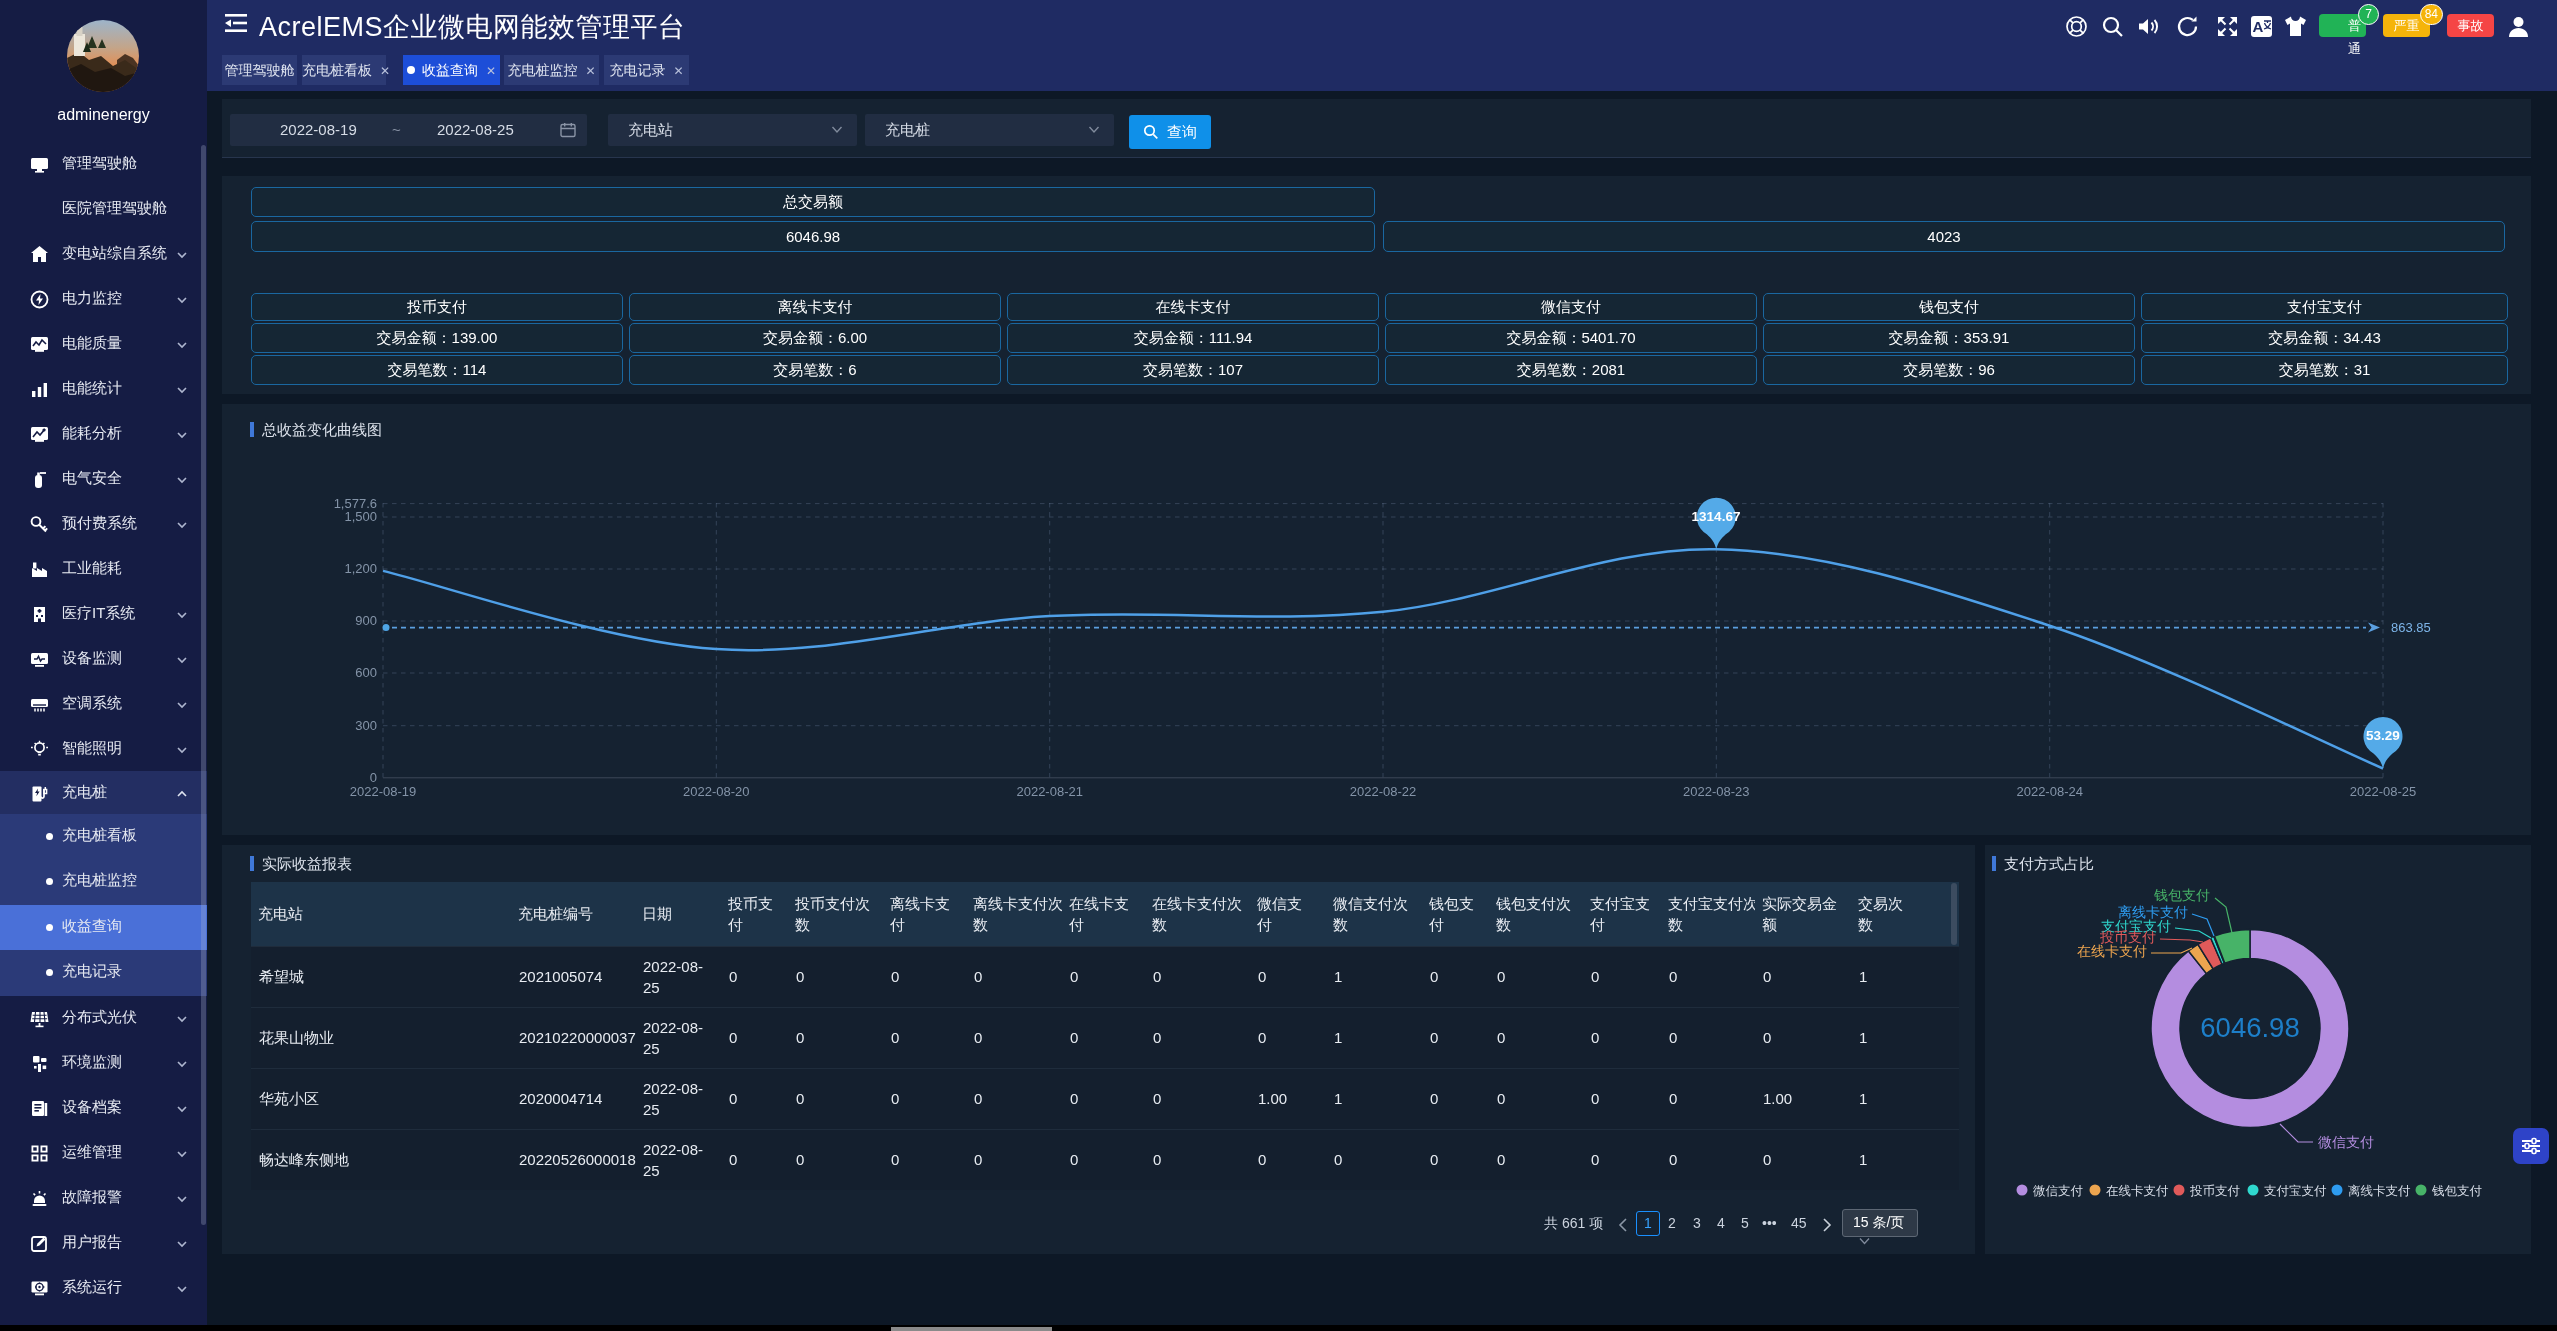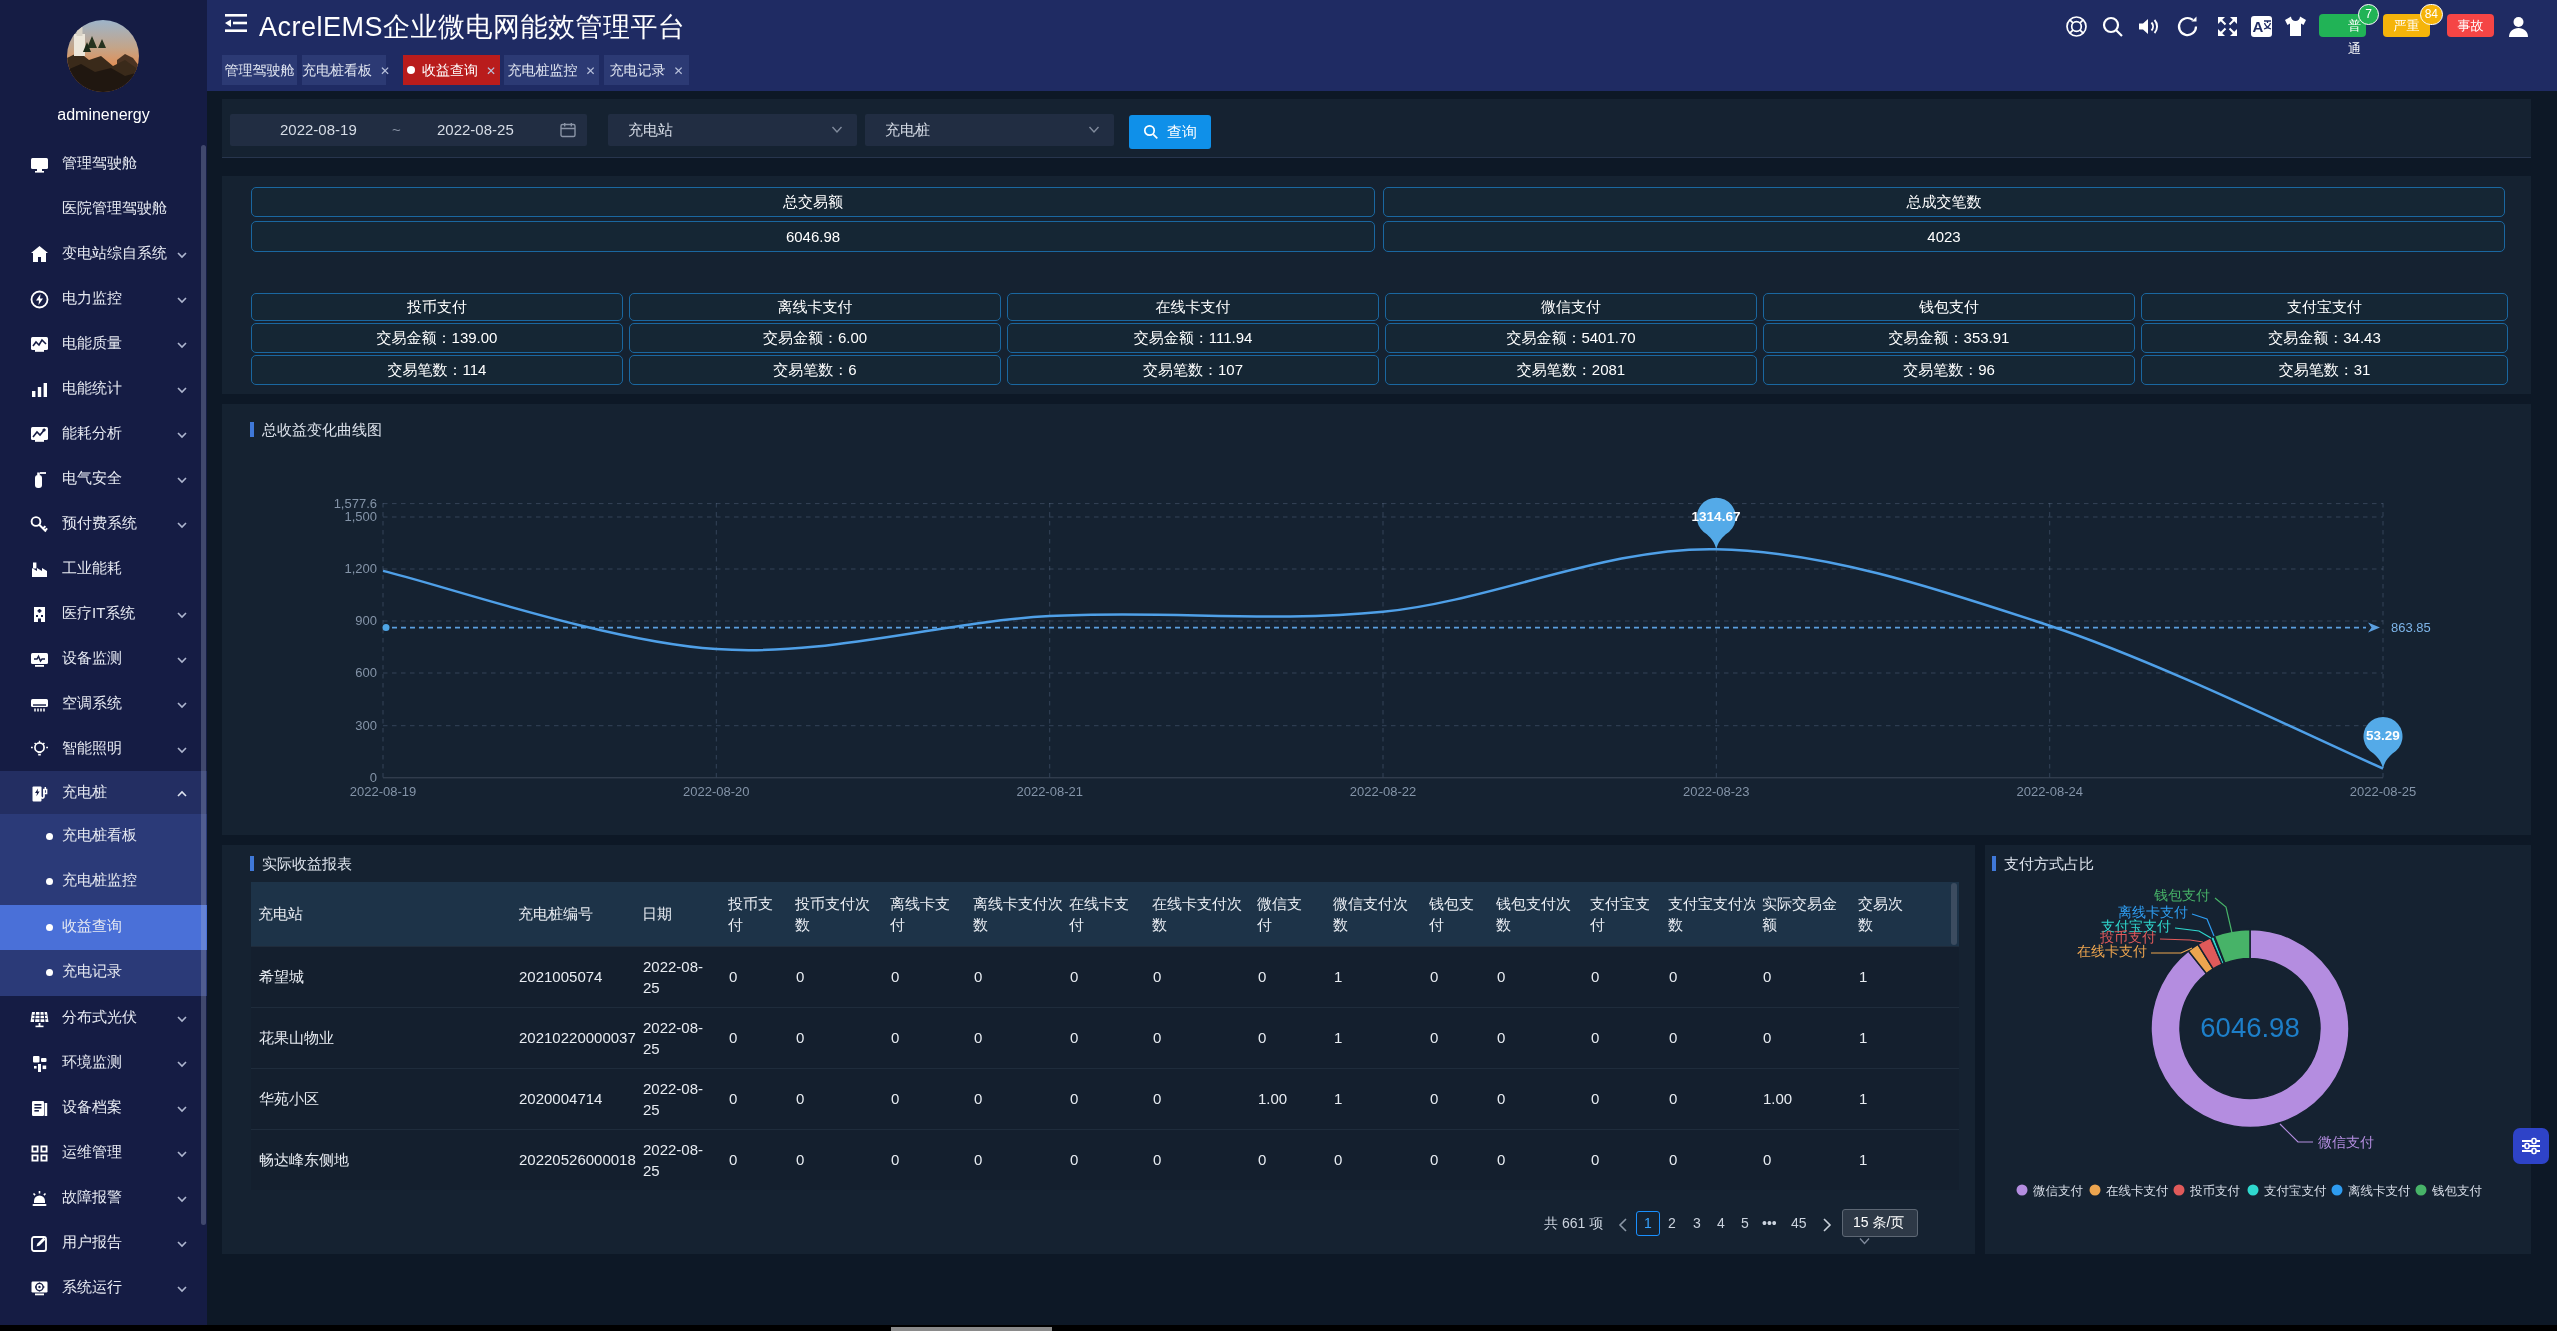--- a/index.html
+++ b/index.html
@@ -15,21 +15,21 @@
 .mi .chev { position:absolute; right:19px; top:17px; }
 .sub { background:#2b3a78; }
 .sub .dot { position:absolute; left:46px; top:19px; width:7px; height:7px; border-radius:50%; background:#fff; }
 .active { background:#4a70d8; }
 .parentrow { background:#232e62; }
 #header { left:207px; top:0; width:2350px; height:91px; background:#1f2b63; }
 #htitle { left:52px; top:9px; color:#fff; font-size:27px; letter-spacing:0.5px; font-weight:400; white-space:nowrap;}
 .hbtn { top:14px; height:23px; border-radius:4px; color:#fff; font-size:13px; line-height:23px; text-align:center; }
 .badge { position:absolute; top:-10px; right:-13px; min-width:21px; height:21px; border-radius:11px; border:1px solid #fff; color:#fff; font-size:12px; line-height:19px; text-align:center; padding:0 4px; }
 .tab { top:55px; height:30px; background:#2c3a74; color:#dfe4f0; font-size:14px; line-height:30px; text-align:center; white-space:nowrap; }
-.tab.on { background:#b91c1c; color:#fff; }
+.tab.on { background:#1d4ed8; color:#fff; }
 .tab .x { color:#b9c2dc; font-size:12px; margin-left:8px; }
 .panel { background:#152231; }
 .inbox { background:#212d42; color:#d6dce6; font-size:15px; }
 .bluebox { border:1px solid #1a67a0; border-radius:5px; background:#152634; color:#fff; font-size:15px; text-align:center; }
 .sect-title { color:#dde3ec; font-size:15px; white-space:nowrap; }
 .sect-title b { display:inline-block; width:4px; height:15px; background:#3f78d8; margin-right:8px; vertical-align:-2px; }
 table.rep { border-collapse:collapse; table-layout:fixed; width:1706px; color:#e8ecf2; font-size:15px; }
 table.rep th { background:#1d3348; font-weight:normal; text-align:left; vertical-align:middle; padding:6px 0 6px 7px; line-height:21px; white-space:nowrap; overflow:hidden; }
 table.rep td { background:#141f2e; padding:6px 6px 6px 8px; border-top:1px solid #1f2c3c; vertical-align:middle; line-height:21px; }
 .pg { color:#cbd3de; font-size:14px; }
@@ -405,21 +405,20 @@
 <svg class="abs" style="left:14px;top:9px;" width="16" height="16" viewBox="0 0 16 16">
           <circle cx="6.5" cy="6.5" r="4.7" stroke="#fff" stroke-width="1.7" fill="none"></circle>
           <path d="M10.3 10.3l4 4" stroke="#fff" stroke-width="1.7"></path>
         </svg>
 <span class="abs" style="left:38px;top:8px;">查询</span>
       </div>
 </div>
 <div class="abs panel" style="left:222px;top:176px;width:2309px;height:218px;">
 <div class="abs bluebox" style="left:29px;top:11px;width:1124px;height:30px;line-height:28px;">总交易额</div>
 <div class="abs bluebox" style="left:29px;top:45px;width:1124px;height:31px;line-height:29px;">6046.98</div>
-<div class="abs bluebox" style="left:1161px;top:11px;width:1122px;height:30px;line-height:28px;">总成交笔数</div>
 <div class="abs bluebox" style="left:1161px;top:45px;width:1122px;height:31px;line-height:29px;">4023</div>
 <div class="abs bluebox" style="left:29px;top:117px;width:372px;height:28px;line-height:26px;">投币支付</div>
 <div class="abs bluebox" style="left:29px;top:147px;width:372px;height:30px;line-height:28px;">交易金额：139.00</div>
 <div class="abs bluebox" style="left:29px;top:179px;width:372px;height:30px;line-height:28px;">交易笔数：114</div>
 <div class="abs bluebox" style="left:407px;top:117px;width:372px;height:28px;line-height:26px;">离线卡支付</div>
 <div class="abs bluebox" style="left:407px;top:147px;width:372px;height:30px;line-height:28px;">交易金额：6.00</div>
 <div class="abs bluebox" style="left:407px;top:179px;width:372px;height:30px;line-height:28px;">交易笔数：6</div>
 <div class="abs bluebox" style="left:785px;top:117px;width:372px;height:28px;line-height:26px;">在线卡支付</div>
 <div class="abs bluebox" style="left:785px;top:147px;width:372px;height:30px;line-height:28px;">交易金额：111.94</div>
 <div class="abs bluebox" style="left:785px;top:179px;width:372px;height:30px;line-height:28px;">交易笔数：107</div>

